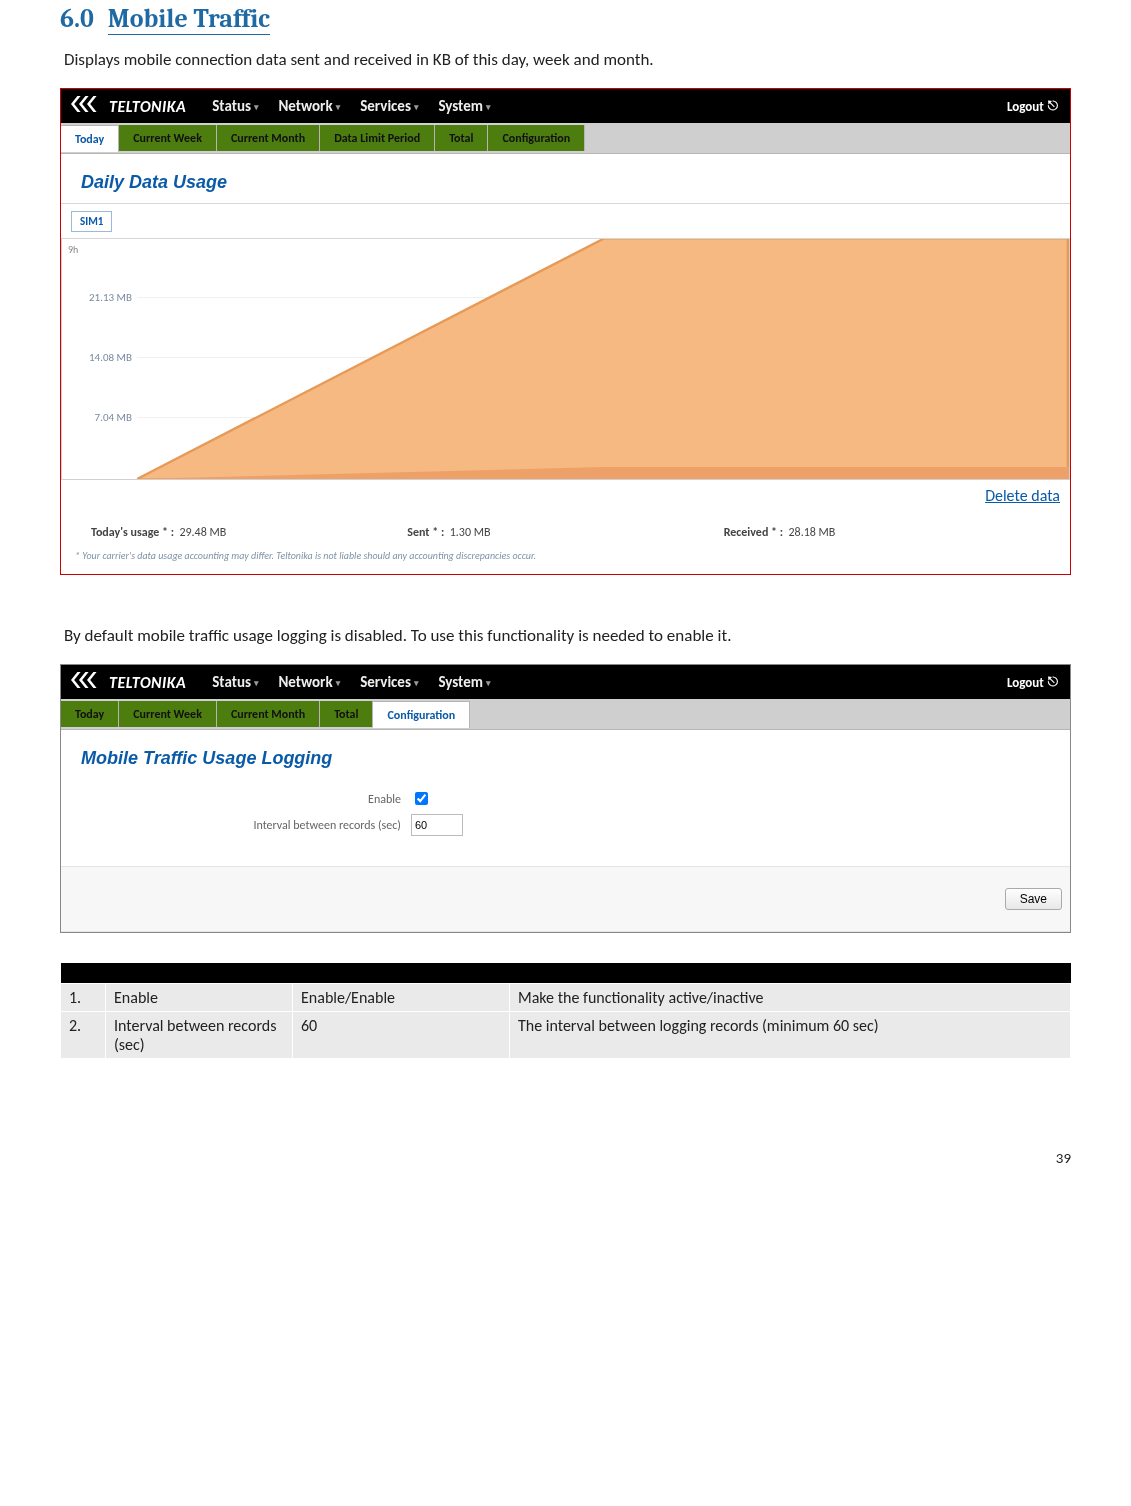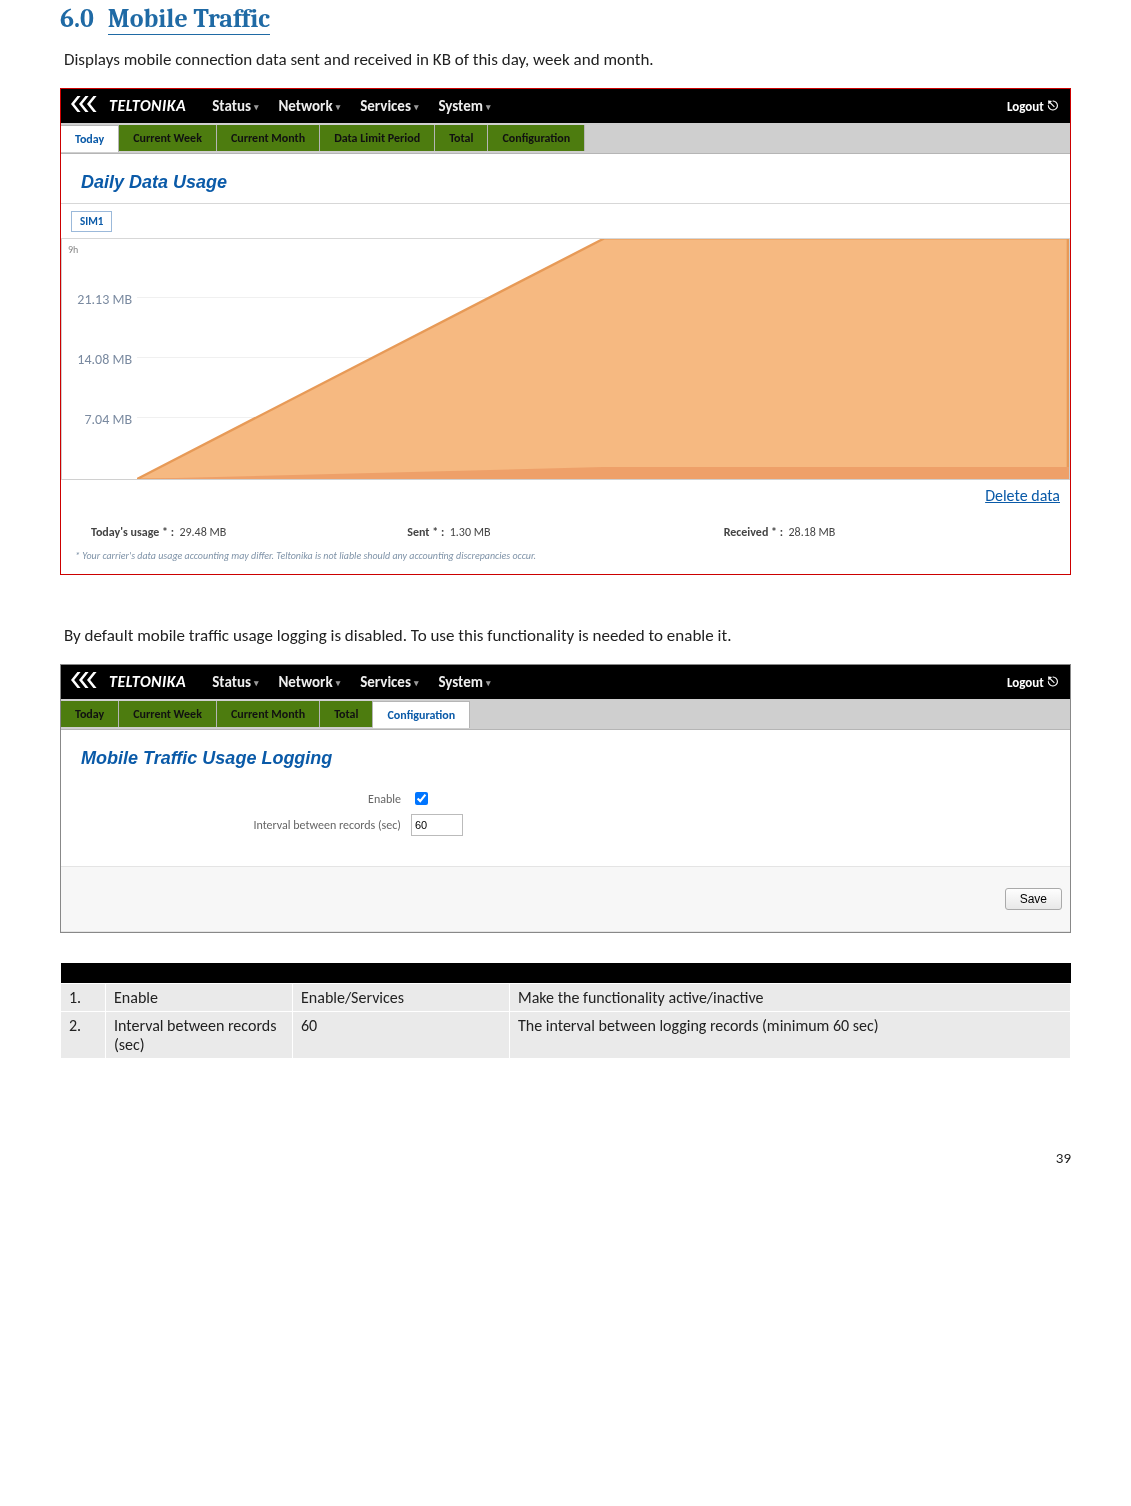--- a/index.html
+++ b/index.html
@@ -2,42 +2,42 @@
 <html><head>
 <meta charset="utf-8">
 <style>
   body{margin:0;background:#fff;font-family:Calibri,Arial,sans-serif;color:#222}
   .page{width:1131px;margin:0 auto;padding:0 60px 40px;box-sizing:border-box}
   .sec-num{color:#1f6aa5;font-family:Cambria,Georgia,serif;font-weight:bold;font-size:26px}
   .sec-title{color:#1f6aa5;font-family:Cambria,Georgia,serif;font-weight:bold;font-size:26px;border-bottom:1px solid #1f6aa5}
   .intro{font-size:17px;color:#222;margin:14px 0 18px 4px}
   .shot{border:1px solid #c00;overflow:hidden}
   .appbar{background:#000;height:34px;display:flex;align-items:center;color:#fff;font-size:13px}
-  .brand{display:flex;gap:6px;padding-left:10px;font-weight:bold;font-style:italic;font-size:16px;letter-spacing:.5px}
+  .brand{display:flex;align-items:center;gap:6px;padding-left:10px;font-weight:bold;font-style:italic;font-size:16px;letter-spacing:.5px}
   .brand-chevrons{display:inline-block}
   .brand-chevrons svg{height:16px;width:auto}
   .menus{display:flex;gap:20px;margin-left:26px}
   .menu{display:flex;align-items:center;gap:3px;font-weight:bold;color:#ddd}
   .big .menu{font-size:15px;color:#eee}
   .menu .caret{font-size:9px;color:#999}
   .spacer{flex:1}
   .logout{display:flex;align-items:center;gap:4px;font-weight:bold;padding-right:12px}
   .logout .ico{font-size:13px}
   .tabbar{background:#cfcfcf;display:flex;align-items:center;height:30px;font-size:13px;border-bottom:1px solid #b5b5b5}
   .tabbar.second{height:30px}
   .tab{padding:6px 14px;color:#111;border-right:1px solid #b5b5b5;background:#4d7c0f;font-weight:bold;font-size:12px}
   .tab.active{background:#fff;color:#0a5aa8;border-top:1px solid #b5b5b5}
   .section-h{color:#0a5aa8;font-family:Arial,sans-serif;font-weight:bold;font-style:italic;font-size:18px;padding:18px 20px 10px}
   .simrow{border-top:1px solid #d7d7d7;border-bottom:1px solid #d7d7d7;padding:6px 10px}
   .simbox{display:inline-block;border:1px solid #9bb9da;color:#0a5aa8;font-size:11px;padding:3px 8px;font-weight:bold}
   
   .chartwrap{padding:0 0 0 0}
   .chart{position:relative;height:240px;border:1px solid #d0d0d0;border-top:none;margin:0}
   .ylab{position:absolute;left:6px;font-size:10px;color:#888}
-  .yval{position:absolute;right:calc(100% - 70px);font-size:14px;color:#7a8aa0}
+  .yval{position:absolute;right:calc(100% - 70px);font-size:11px;color:#7a8aa0}
   .gridline{position:absolute;left:75px;right:0;border-top:1px solid #f0f0f0}
   .area{position:absolute;left:75px;right:0;bottom:0;top:0;overflow:hidden}
   .area svg{width:100%;height:100%}
   .delete{color:#0a5aa8;font-size:16px;float:right;margin:6px 10px 0 0;text-decoration:underline;cursor:pointer}
   .statsrow{clear:both;display:flex;padding:20px 30px 10px;font-size:12px}
   .statsrow .grp{flex:1}
   .statsrow .lab{color:#444;font-weight:bold}
   .statsrow .val{color:#444}
   .disclaimer{color:#7f93a8;font-size:10px;padding:0 14px 12px;font-style:italic}
   
@@ -214,21 +214,21 @@
           <th></th>
           <th></th>
           <th></th>
           <th></th>
         </tr>
       </thead>
     <tbody>
       <tr>
         <td>1.</td>
         <td>Enable</td>
-        <td>Enable/Services</td>
+        <td>Enable/Enable</td>
         <td>Make the functionality active/inactive</td>
       </tr>
       <tr>
         <td>2.</td>
         <td>Interval between records (sec)</td>
         <td>60</td>
         <td>The interval between logging records (minimum 60 sec)</td>
       </tr>
     </tbody>
   </table>

